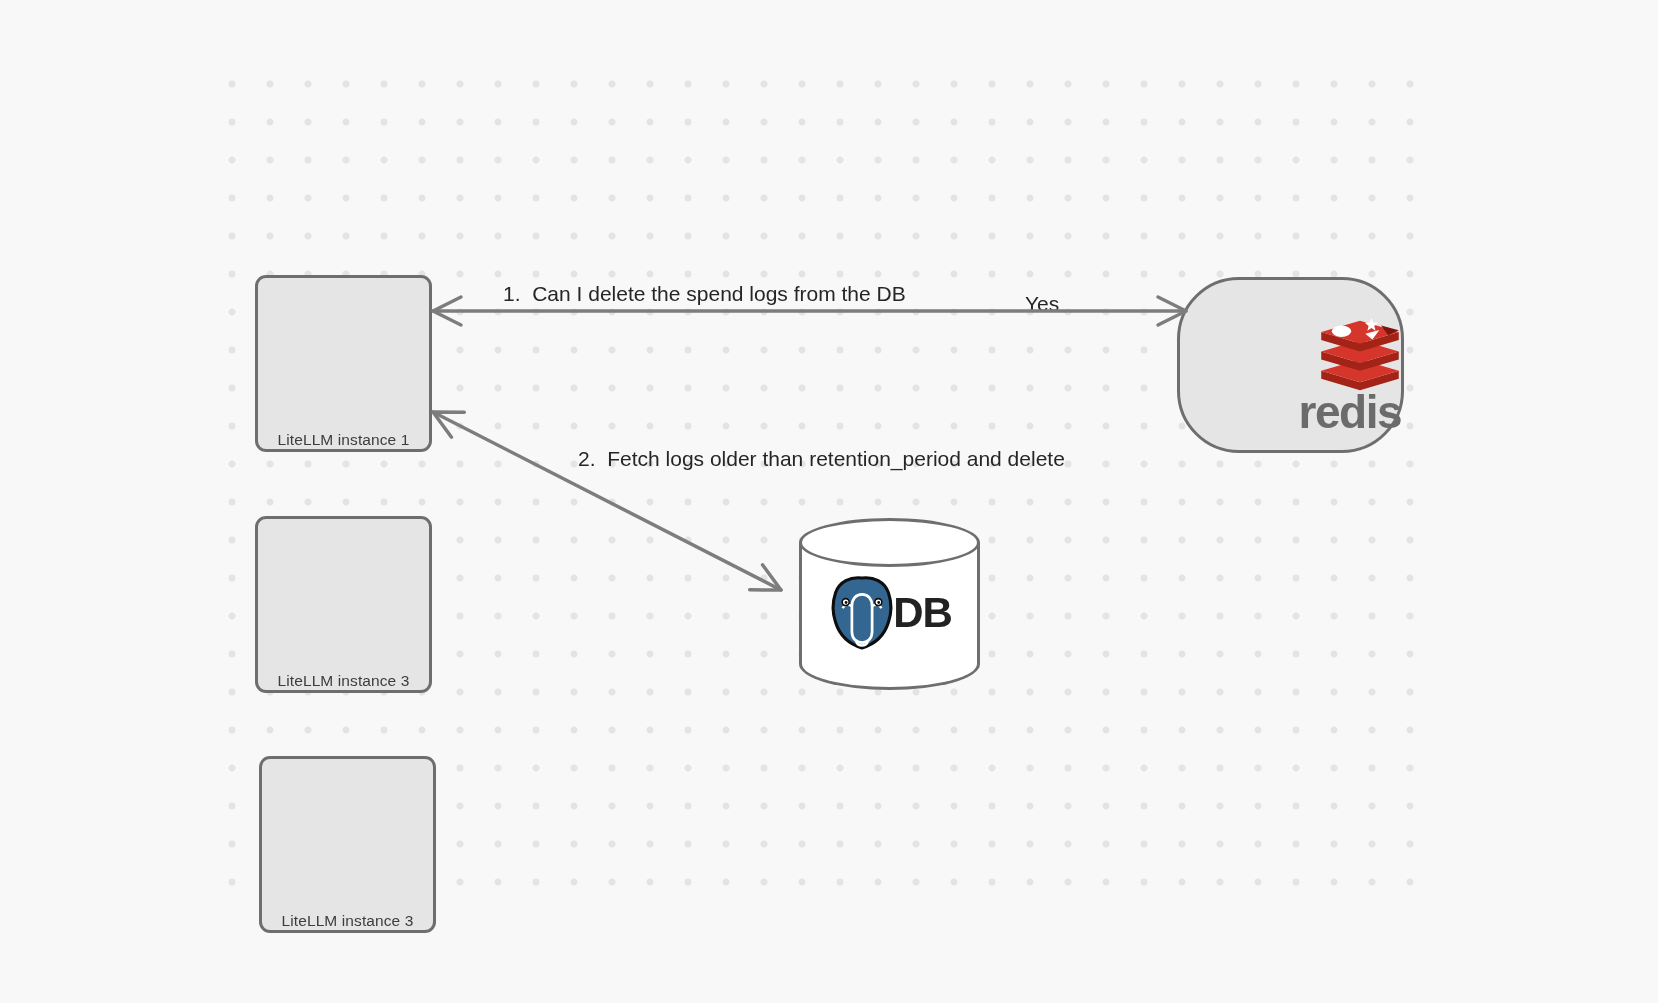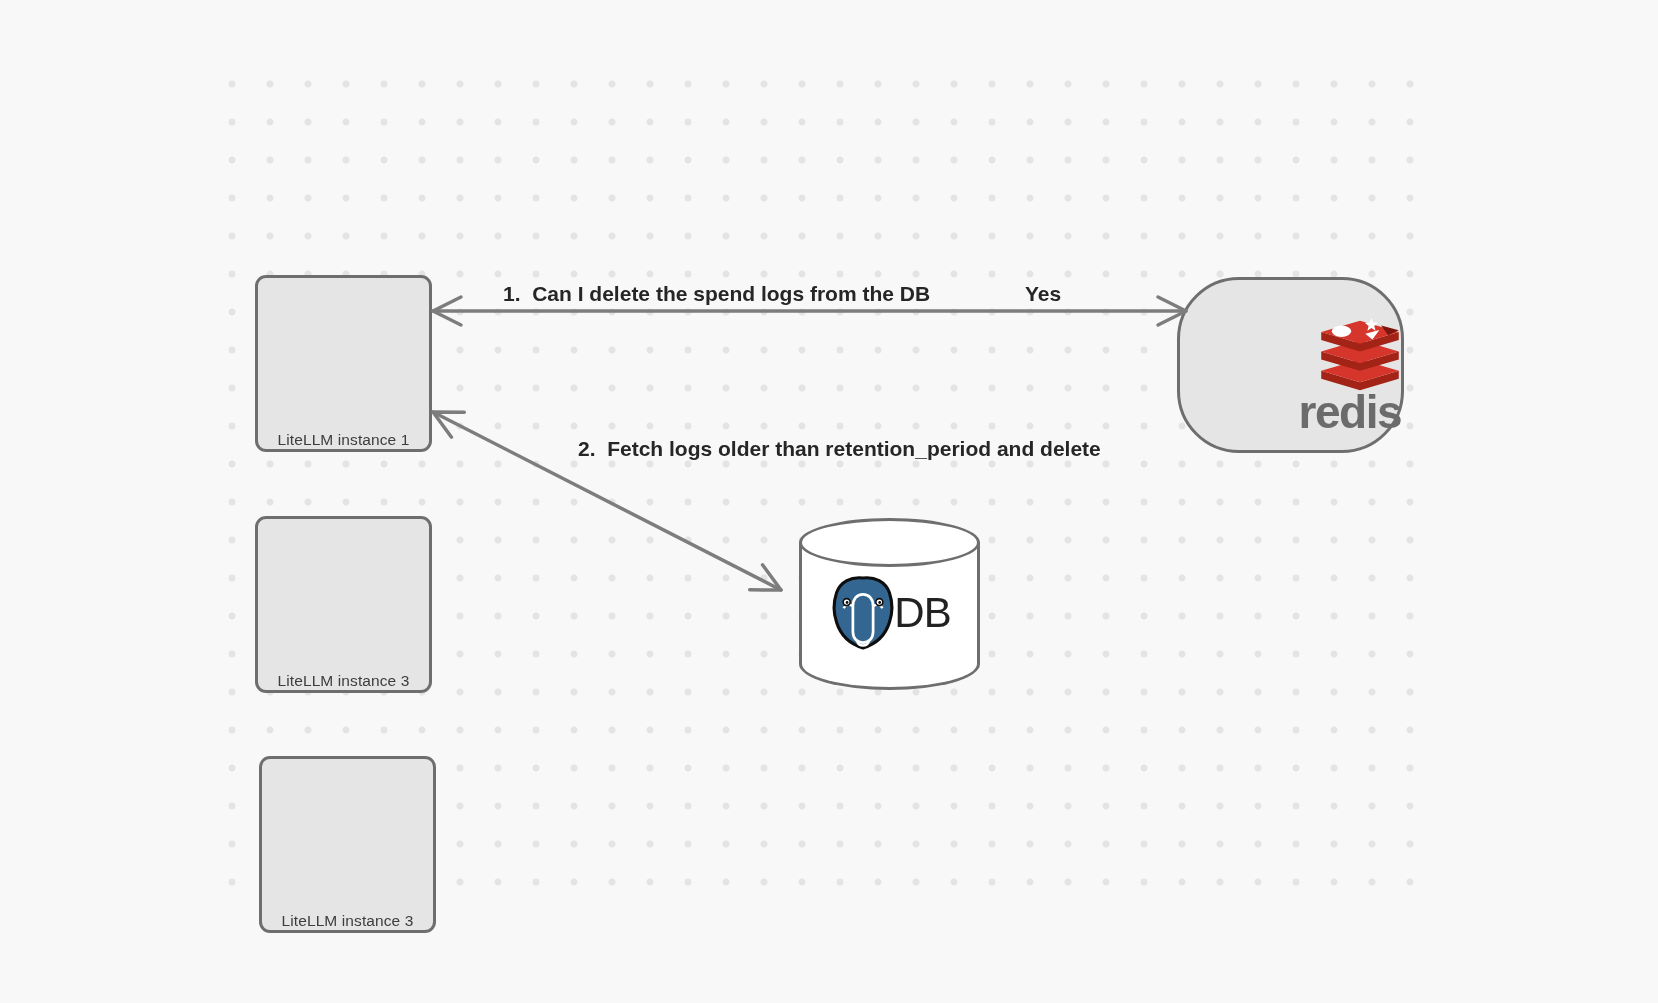--- a/index.html
+++ b/index.html
@@ -42,31 +42,31 @@
     position:absolute;left:0;top:24px;width:181px;bottom:0;
     background:#fff;border:3.5px solid #6e6e6e;border-top:none;
     border-radius:0 0 50% 50% / 0 0 26px 26px;
     box-sizing:border-box;z-index:1;
   }
   .cyl-content{
     position:absolute;left:0;top:56px;width:100%;z-index:3;
     display:flex;align-items:center;justify-content:center;
   }
   .db-label{
-    font-size:42px;font-weight:normal;color:#222;letter-spacing:-1px;
+    font-size:42px;font-weight:bold;color:#222;letter-spacing:-1px;
     margin-left:-4px;
   }
 
   .arrow-label{
-    position:absolute;font-weight:bold;font-size:21px;color:#262626;
+    position:absolute;font-weight:normal;font-size:21px;color:#262626;
     white-space:nowrap;line-height:1.15;
   }
   #label-step1{left:503px;top:282px}
-  #label-yes{left:1025px;top:282px}
-  #label-step2{left:578px;top:437px}
+  #label-yes{left:1025px;top:292px}
+  #label-step2{left:578px;top:447px}
 
   svg.arrows{position:absolute;left:0;top:0;z-index:4;pointer-events:none}
 </style>
 </head>
 <body>
 
 <div class="dots"></div>
 
 <div class="node" id="box1">
   <span class="box-label">LiteLLM instance 1</span>

